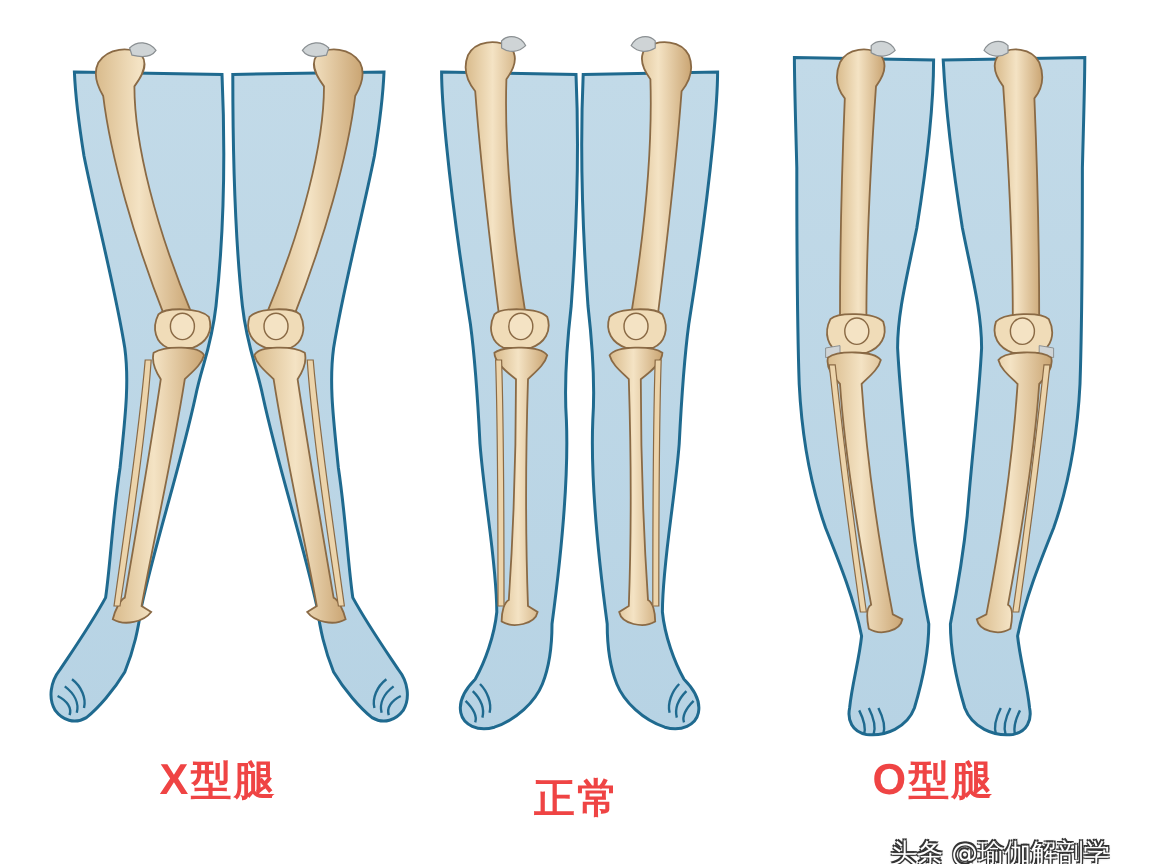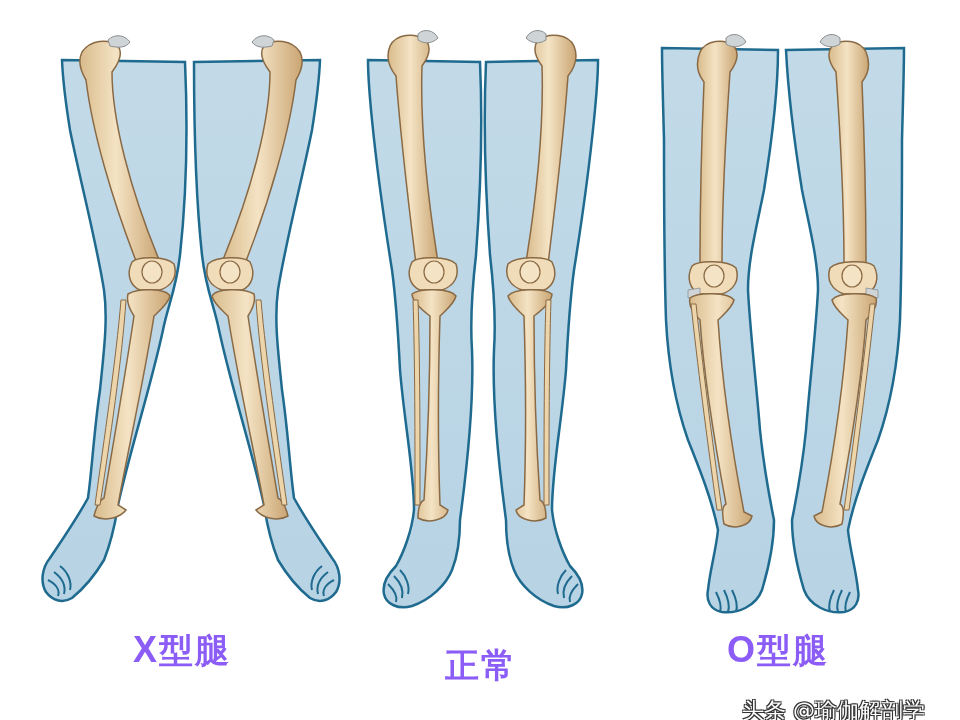--- a/index.html
+++ b/index.html
@@ -1,19 +1,19 @@
 <!DOCTYPE html>
 <html><head>
 <meta charset="utf-8">
 <style>
   html, body { margin: 0; padding: 0; background: #ffffff; }
   body { width: 960px; height: 720px; position: relative; overflow: hidden; font-family: "DejaVu Sans", "Liberation Sans", sans-serif; }
   #stage { position: absolute; left: 0; top: 0; width: 960px; height: 720px; }
   .label {
-    position: absolute; top: 628px; font-size: 34px; font-weight: bold; color: #8b5cf6;
+    position: absolute; top: 628px; font-size: 34px; font-weight: bold; color: #ef4444;
     letter-spacing: 2px; white-space: nowrap;
   }
   .label .latin { font-family: "Liberation Sans", sans-serif; font-size: 36px; }
   #label-x { left: 133px; }
   #label-normal { left: 445px; margin-top: 15px; }
   #label-o { left: 727px; }
   #watermark {
     position: absolute; left: 742px; top: 696px; font-size: 22px; color: #ffffff;
     text-shadow: -1px -1px 0 #333, 1px -1px 0 #333, -1px 1px 0 #333, 1px 1px 0 #333, 0 0 2px #333;
     white-space: nowrap;

